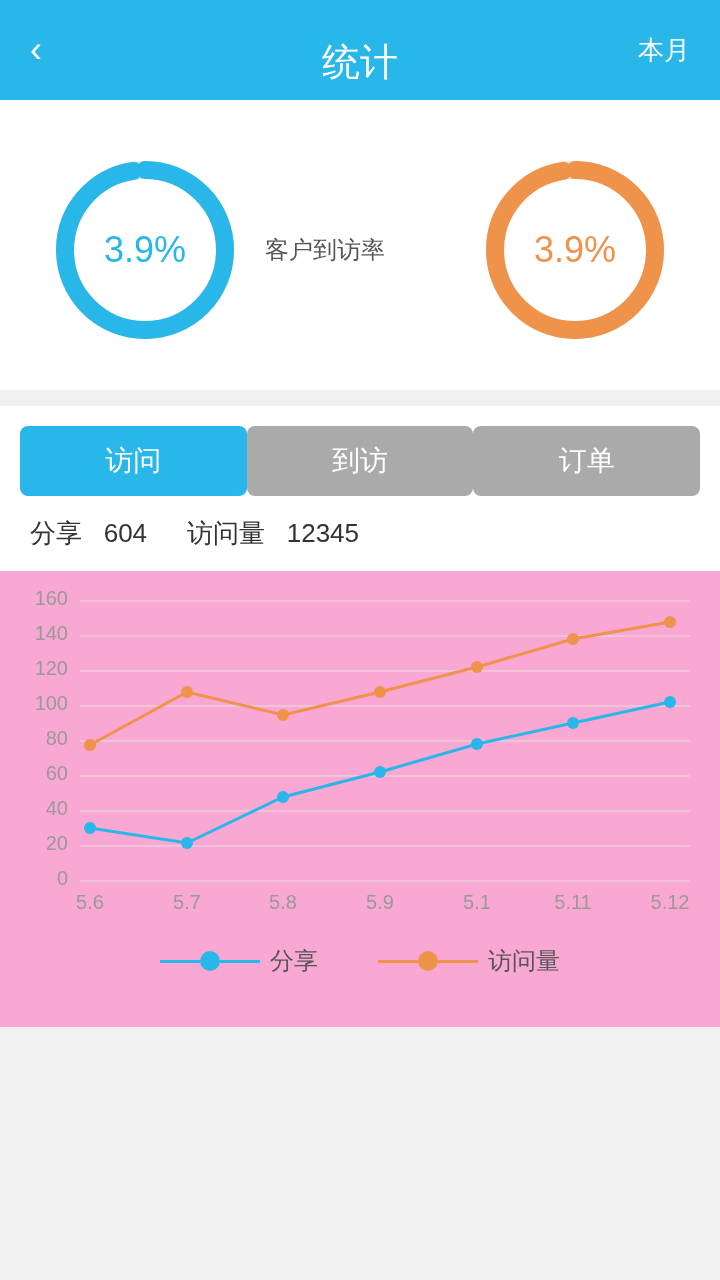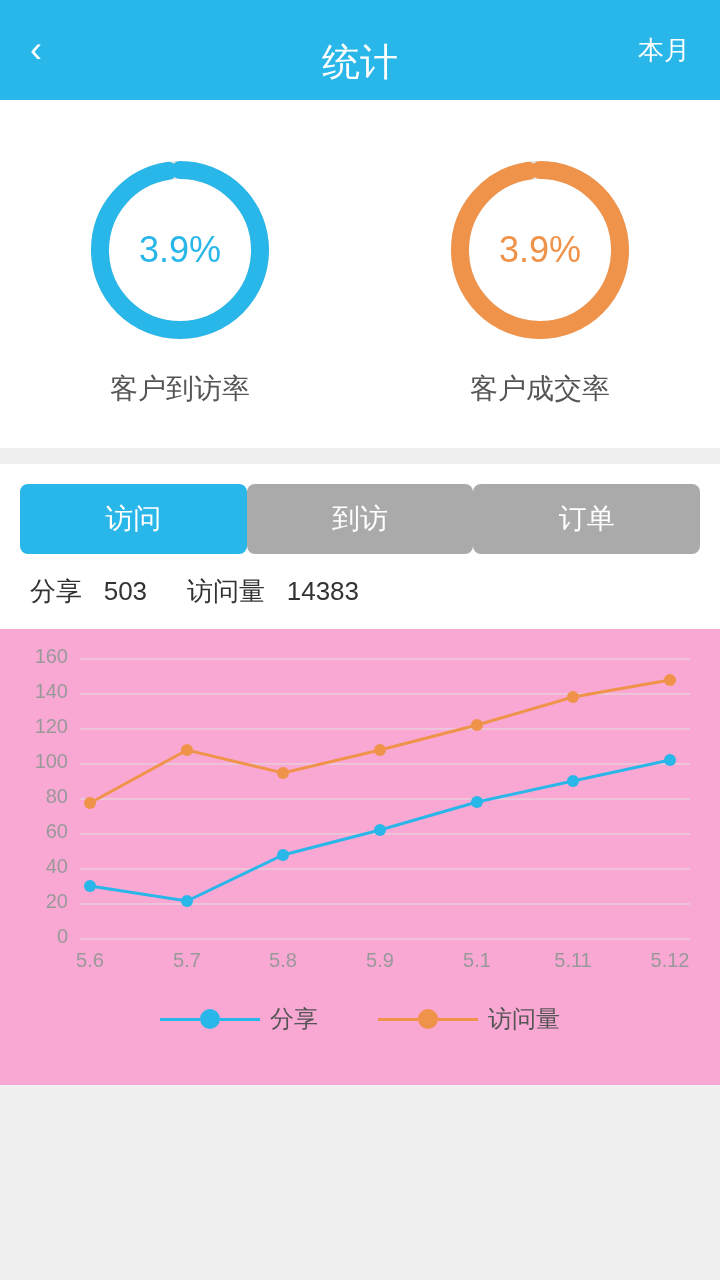--- a/index.html
+++ b/index.html
@@ -45,21 +45,21 @@
     
     .metrics-section {
       background: white;
       padding: 50px 0 40px;
       display: flex;
       justify-content: space-around;
       align-items: center;
     }
     .metric-item {
       display: flex;
-      flex-direction: column;
+      flex-direction: row;
       align-items: center;
       gap: 20px;
     }
     .donut-container {
       position: relative;
       width: 200px;
       height: 200px;
     }
     .donut-container svg {
       width: 200px;
@@ -68,21 +68,21 @@
     }
     .donut-center-text {
       position: absolute;
       top: 50%;
       left: 50%;
       transform: translate(-50%, -50%);
       font-size: 36px;
       font-weight: 500;
     }
     .metric-label {
-      font-size: 28px;
+      font-size: 24px;
       color: #555;
     }
 
     
     .tab-section {
       background: white;
       margin-top: 16px;
     }
     .tab-bar {
       display: flex;
@@ -171,41 +171,40 @@
   </div>
 
   <div class="metric-item">
     <div class="donut-container">
       <svg viewBox="0 0 200 200">
         <circle cx="100" cy="100" r="80" fill="none" stroke="#e0e0e0" stroke-width="18"></circle>
         <circle cx="100" cy="100" r="80" fill="none" stroke="#f0934a" stroke-width="18" stroke-dasharray="490 502.65" stroke-dashoffset="0" stroke-linecap="round"></circle>
       </svg>
       <span class="donut-center-text" style="color:#f0934a;">3.9%</span>
     </div>
-    <span class="metric-label">客户成交率</span>
   </div>
 </div>
 
 <div class="tab-section">
   <div class="tab-bar">
     <button class="tab-btn active">访问</button>
     <button class="tab-btn inactive">到访</button>
     <button class="tab-btn inactive">订单</button>
   </div>
 
   <div class="stats-summary">
     <div>
       <span>分享</span>
       &nbsp;
-      <span>503</span>
+      <span>604</span>
     </div>
     <div>
       <span>访问量</span>
       &nbsp;
-      <span>14383</span>
+      <span>12345</span>
     </div>
   </div>
 
   <div class="chart-container">
     <svg id="main-chart" width="660" height="340" viewBox="0 0 660 340">
 
       <line x1="50" y1="20" x2="660" y2="20" stroke="#e0e0e0" stroke-width="1"></line>
       <text x="38" y="24" font-size="20" fill="#999" text-anchor="end">160</text>
       <line x1="50" y1="55" x2="660" y2="55" stroke="#e0e0e0" stroke-width="1"></line>
       <text x="38" y="59" font-size="20" fill="#999" text-anchor="end">140</text>

